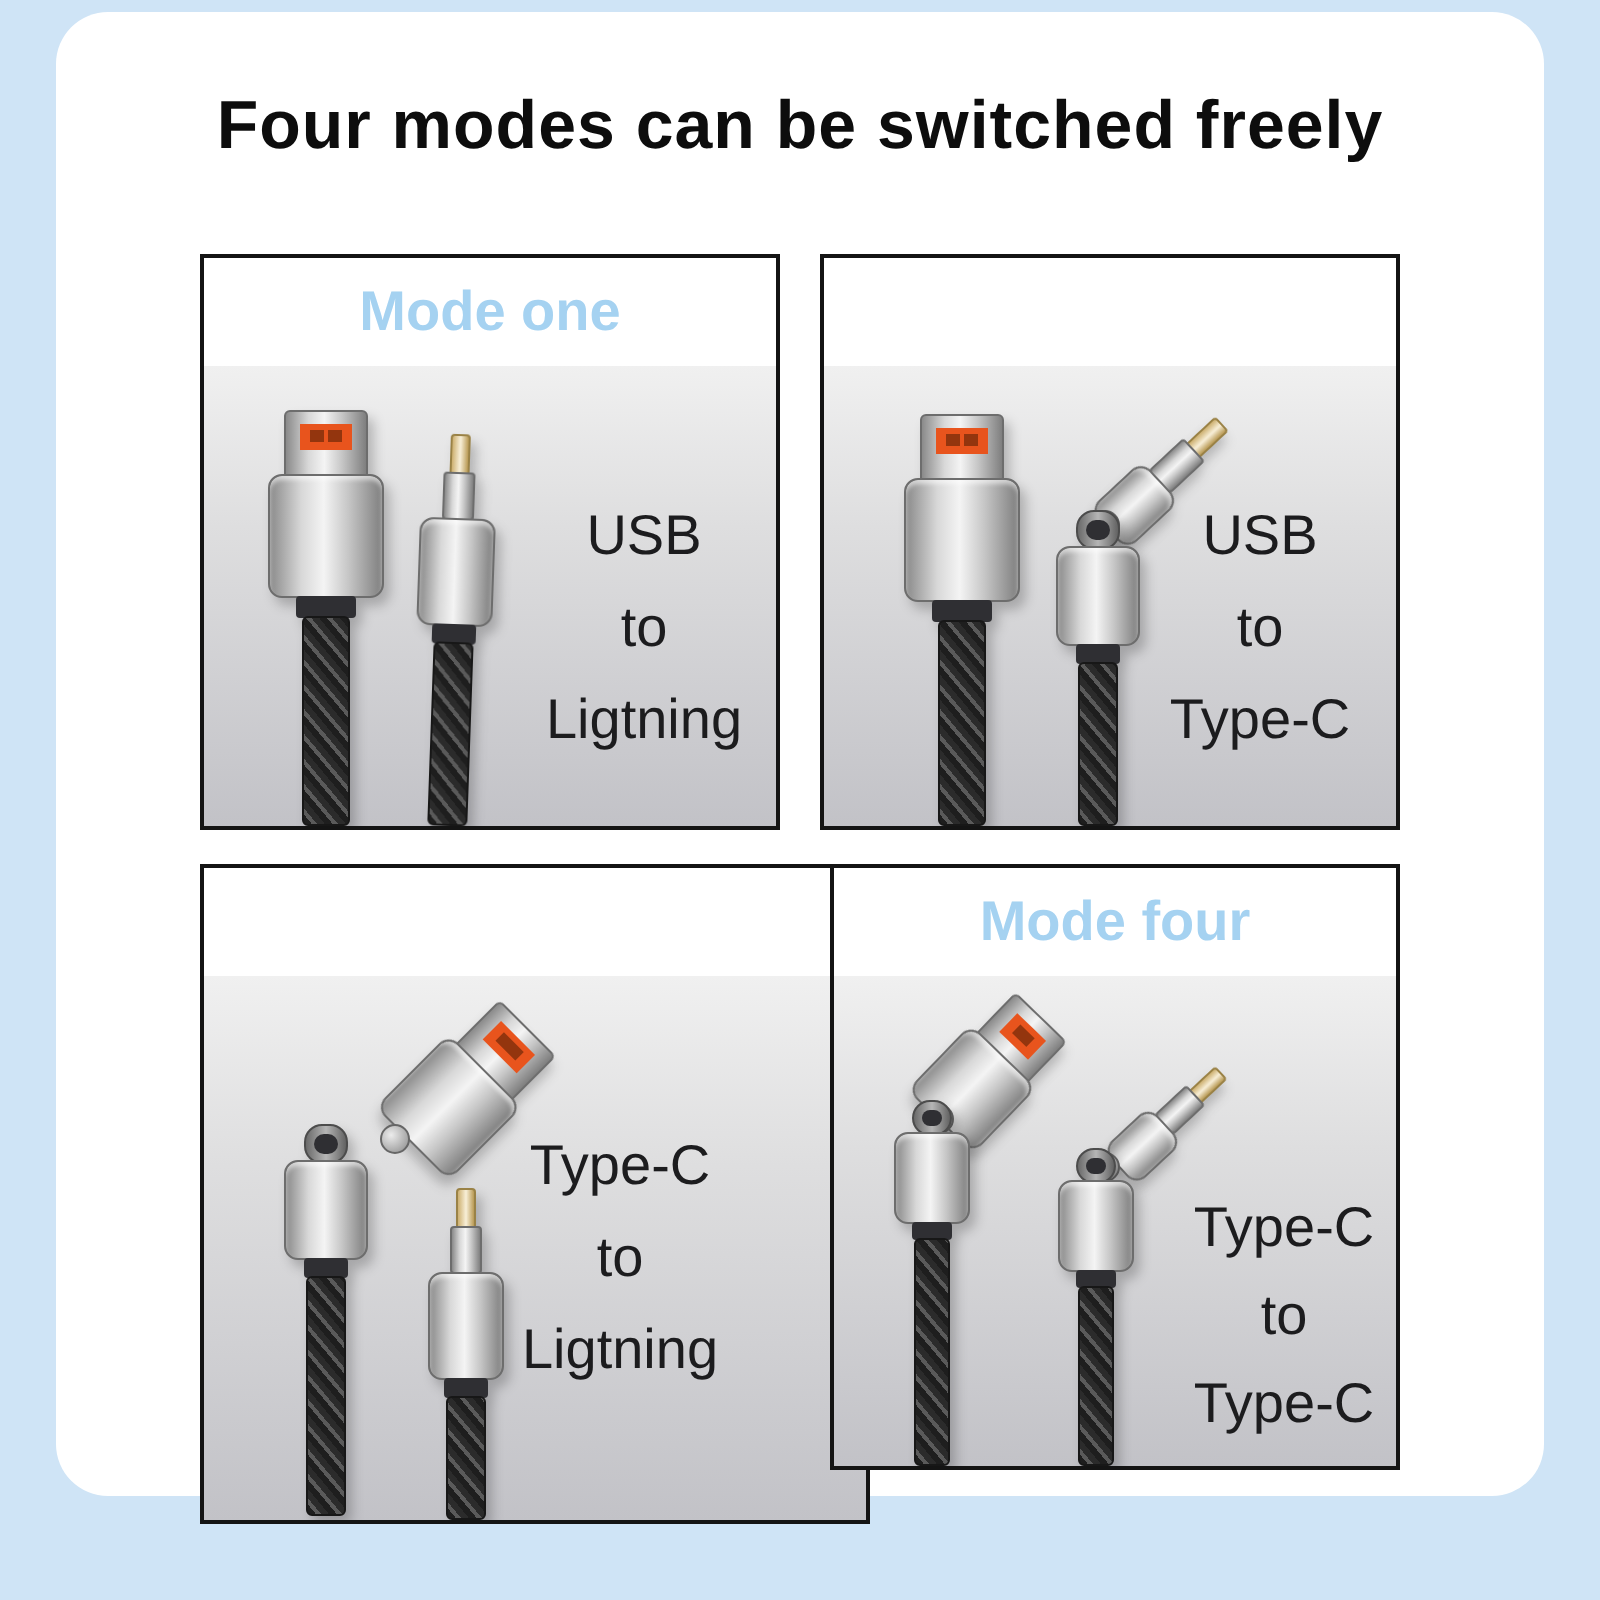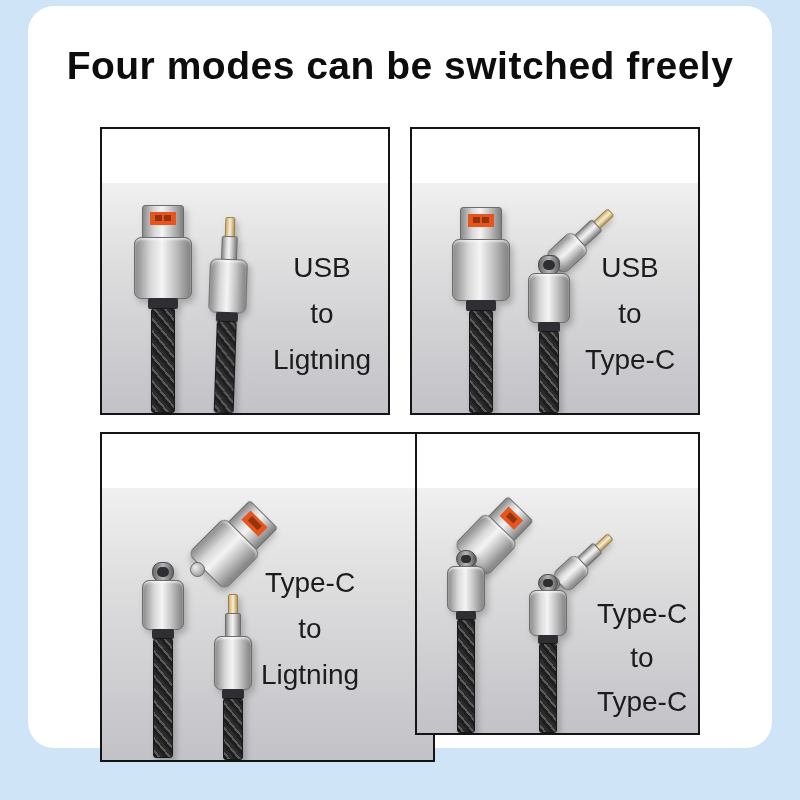--- a/index.html
+++ b/index.html
@@ -1,20 +1,20 @@
 <!DOCTYPE html>
 <html><head>
 <meta charset="utf-8">
 <style>
   * { margin:0; padding:0; box-sizing:border-box; }
   html,body { background:#cfe4f6; }
   body { font-family:"Liberation Sans", sans-serif; }
   .stage { position:relative; width:800px; height:800px; margin:0 auto; background:#cfe4f6; overflow:hidden; }
   .card { position:absolute; left:28px; top:6px; width:744px; height:742px; background:#ffffff; border-radius:26px; }
-  .title { position:absolute; left:0; right:0; top:44px; text-align:center; font-size:39px; font-weight:bold; color:#0d0d0d; letter-spacing:.5px; }
+  .title { position:absolute; left:0; right:0; top:44px; text-align:center; font-size:34px; font-weight:bold; color:#0d0d0d; letter-spacing:.5px; }
 
   .panel { position:absolute; border:2px solid #141414; background:#fff; }
   .panel-title { height:54px; display:flex; align-items:center; justify-content:center;
                  font-size:28px; font-weight:bold; color:#a5d2f1; background:#fff; }
   .panel-body { position:absolute; left:0; right:0; top:54px; bottom:0; overflow:hidden;
                 background:linear-gradient(180deg,#f0f0f0 0%,#dededf 35%,#c2c2c7 100%); }
   .mode-text { position:absolute; text-align:center; font-size:28px; color:#1c1c1e; }
   .mode-text div { line-height:46px; }
 
   .grp { position:absolute; filter:drop-shadow(3px 4px 3px rgba(0,0,0,.22)); }
@@ -41,20 +41,21 @@
            background:radial-gradient(circle at 35% 35%,#ececec,#8a8a8a); border:1px solid #666; }
 </style>
 </head>
 <body>
 
 <div class="stage">
   <div class="card"></div>
   <h1 class="title">Four modes can be switched freely</h1>
 
   <section class="panel" style="left:100px;top:127px;width:290px;height:288px">
+    <div class="panel-title">Mode one</div>
     <div class="panel-body">
 
       <div class="grp" style="left:32px;top:22px;width:58px;height:210px">
         <div class="piece metal usba-tip" style="left:8px;top:0;width:42px;height:33px">
             <div class="usba-tab"></div>
           </div>
         <div class="piece metal plug-body" style="left:0;top:32px;width:58px;height:62px"></div>
         <div class="piece collar" style="left:14px;top:93px;width:30px;height:11px"></div>
         <div class="piece braid" style="left:17px;top:103px;width:24px;height:105px"></div>
       </div>
@@ -139,20 +140,21 @@
 
       <div class="mode-text" style="left:148px;top:72px;width:120px">
         <div>Type-C</div>
         <div>to</div>
         <div>Ligtning</div>
       </div>
     </div>
   </section>
 
   <section class="panel" style="left:415px;top:432px;width:285px;height:303px">
+    <div class="panel-title">Mode four</div>
     <div class="panel-body">
 
       <div class="grp" style="left:30px;top:0;width:46px;height:73px;transform:rotate(44deg);transform-origin:50% 100%">
         <div class="piece metal usba-tip" style="left:5px;top:0;width:36px;height:28px">
             <div class="usba-tab"></div>
           </div>
         <div class="piece metal plug-body" style="left:0;top:27px;width:46px;height:46px"></div>
       </div>
 
       <div class="piece hinge" style="left:45px;top:64px"></div>

